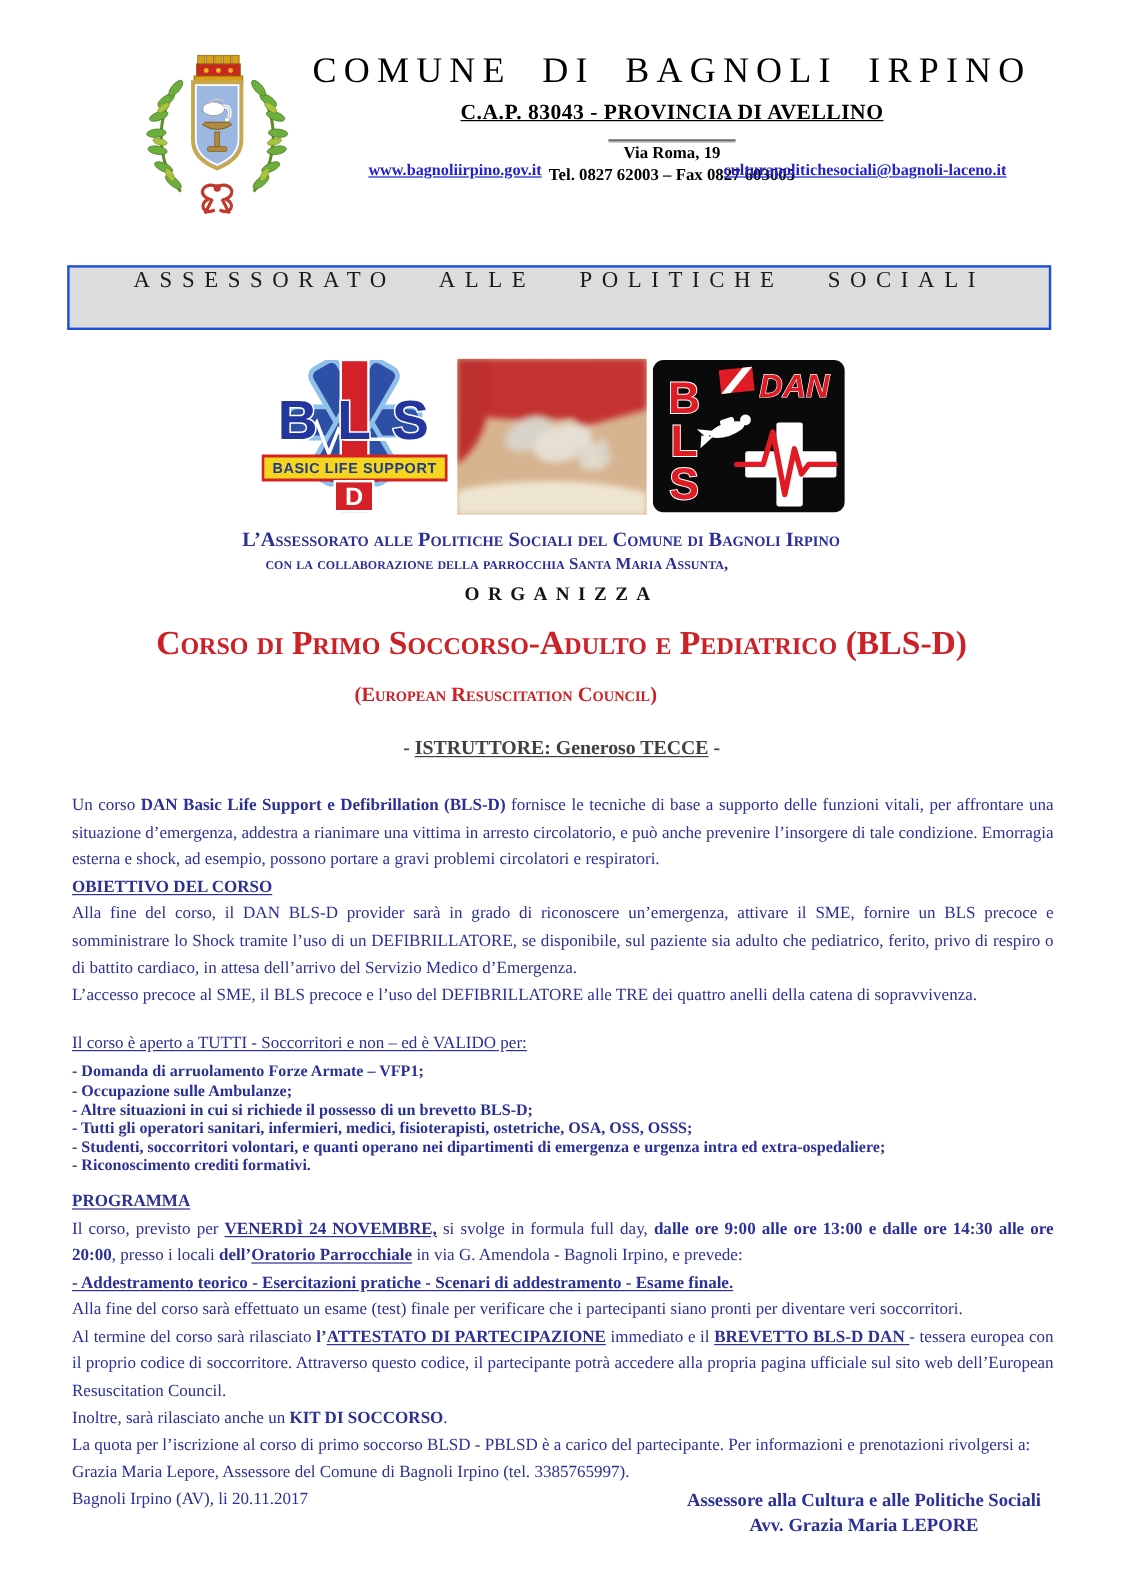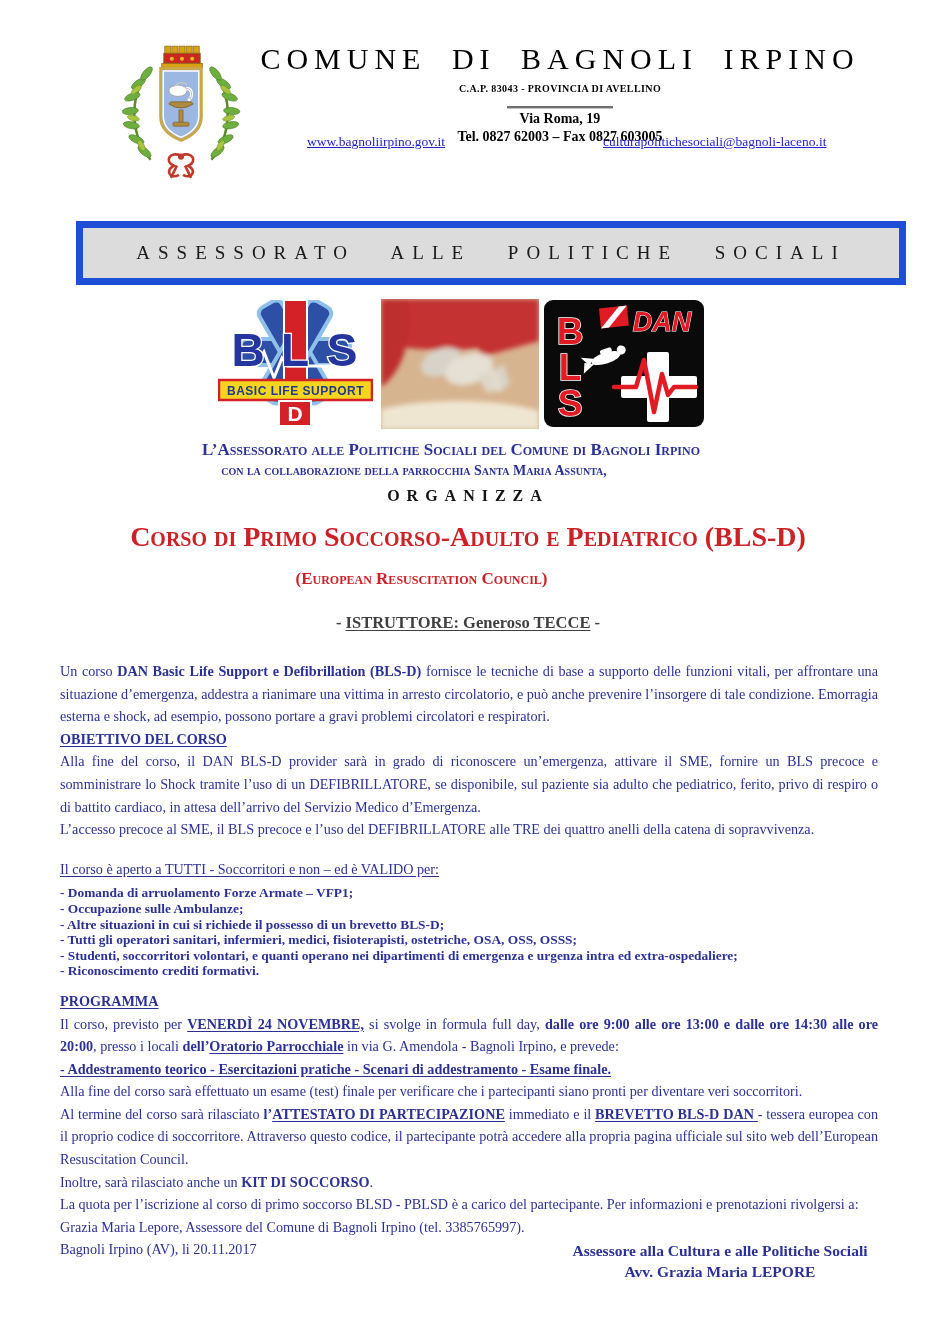--- a/index.html
+++ b/index.html
@@ -5,30 +5,30 @@
   html,body{margin:0;padding:0;background:#ffffff;}
   .page{position:relative;width:936px;height:1324px;background:#fff;overflow:hidden;
         font-family:"Liberation Serif",serif;}
   .abs{position:absolute;}
   .ctr{text-align:center;}
 
   
   .coat{left:116px;top:38px;width:130px;height:144px;}
   .head-center{left:240px;top:42px;width:640px;text-align:center;color:#000;}
   .muni{font-size:30px;letter-spacing:6px;word-spacing:12px;white-space:nowrap;}
-  .capline{font-size:10px;font-weight:bold;margin-top:7px;letter-spacing:.4px;}
+  .capline{font-size:18px;font-weight:bold;margin-top:7px;letter-spacing:.4px;text-decoration:underline;}
   .hrule{width:106px;margin:12px auto 3px;border-top:2px solid #6e6e6e;box-shadow:0 1px 0 #c4c4c4;}
   .addr,.telline{font-size:14px;font-weight:bold;margin-top:2px;}
-  a.hlink{position:absolute;font-size:13.5px;color:#2222cc;text-decoration:underline;font-weight:normal;cursor:pointer;}
+  a.hlink{position:absolute;font-size:13.5px;color:#2222cc;text-decoration:underline;font-weight:bold;cursor:pointer;}
   .weblink{left:307px;top:134px;}
   .maillink{left:603px;top:134px;}
 
   
-  .banner{left:76px;top:221px;width:816px;height:50px;background:#dcdcdc;border:7px solid #1d4ed8;
-          display:flex;align-items:center;justify-content:center;}
+  .banner{left:56px;top:221px;width:816px;height:50px;background:#dcdcdc;border:2px solid #1d4ed8;
+          display:flex;align-items:flex-start;justify-content:center;}
   .banner span{font-size:19px;letter-spacing:8px;word-spacing:24px;color:#1a1a1a;white-space:nowrap;}
 
   
   .logo-bls{left:218px;top:300px;width:155px;height:127px;}
   .photo{left:381px;top:299px;width:158px;height:130px;}
   .logo-dan{left:544px;top:300px;width:160px;height:127px;}
 
   
   .navy{color:#2b3096;}
   .intro1{left:0;top:440px;width:902px;font-variant:small-caps;font-weight:bold;font-size:17px;}

